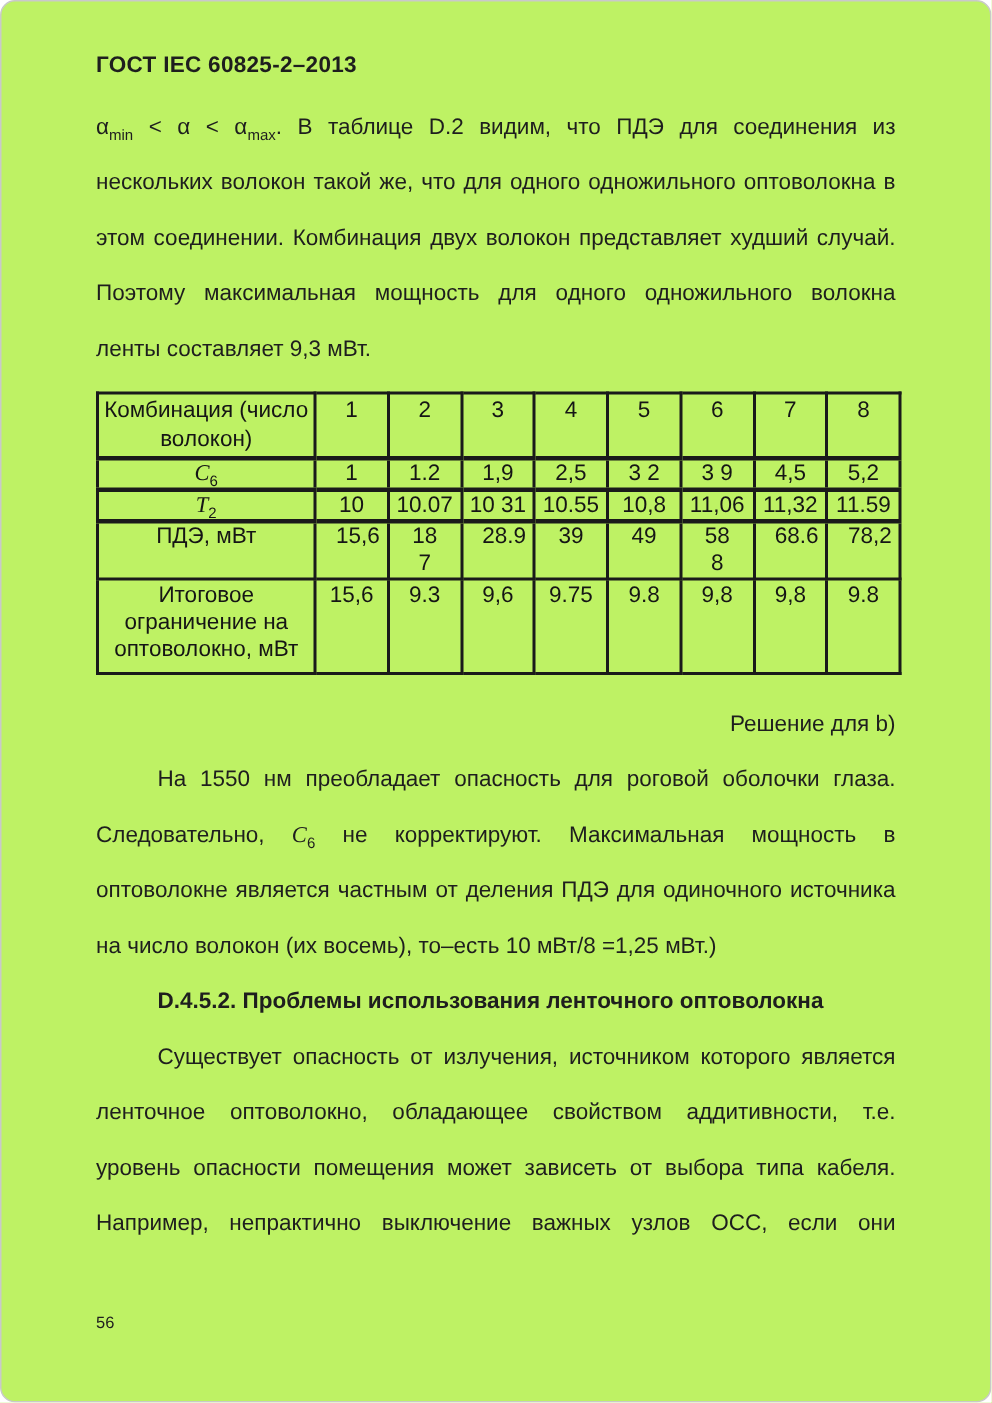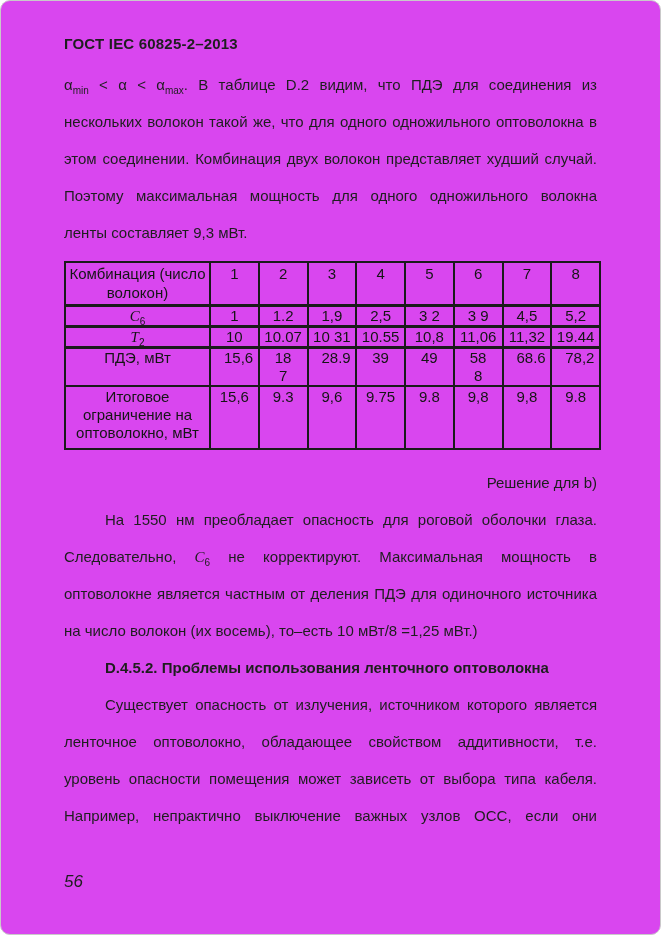--- a/index.html
+++ b/index.html
@@ -1,20 +1,20 @@
 <!DOCTYPE html>
 <html><head>
 <meta charset="utf-8">
 <style>
   html,body{margin:0;padding:0;background:#ffffff;}
   .page{
     position:relative;
     width:661px;height:935px;
     box-sizing:border-box;
-    background:#d946ef;
+    background:#bef264;
     border:1px solid #c9c9c9;
     border-radius:10px;
     padding:33px 63px 0 63px;
     font-family:"Liberation Sans",sans-serif;
     color:#1e1e1e;
     overflow:hidden;
   }
   .doc-header{
     font-size:15px;font-weight:bold;height:20px;line-height:20px;letter-spacing:.2px;
   }
@@ -33,21 +33,21 @@
   }
   .d2 td{
     border:2px solid #1a1a1a;text-align:center;vertical-align:top;
     padding:1px 1px 0 1px;line-height:18px;overflow:hidden;
   }
   .d2 tr.hdr td{height:40px;border-bottom:3px solid #1a1a1a;line-height:19px;}
   .d2 tr.r1 td,.d2 tr.r2 td{height:17px;line-height:17px;padding:0 1px;border-bottom:3px solid #1a1a1a;}
   .d2 tr.r3 td{height:17px;line-height:18px;padding:0 13px;}
   .d2 tr.r4 td{height:60px;}
   .caption-label{margin-right:12px;}
-  .page-num{position:absolute;left:63px;top:872px;font-size:17px;height:18px;line-height:18px;font-style:italic;}
+  .page-num{position:absolute;left:63px;top:872px;font-size:11px;height:18px;line-height:18px;}
 </style>
 </head>
 <body>
 
 <div class="page">
 
   <div class="doc-header">ГОСТ IEC 60825-2–2013</div>
 
   <div class="para mt12">
     <div class="line j">
@@ -97,21 +97,21 @@
       </tr>
       <tr class="r2">
         <td><span class="var">T</span><sub>2</sub></td>
         <td>10</td>
         <td>10.07</td>
         <td>10 31</td>
         <td>10.55</td>
         <td>10,8</td>
         <td>11,06</td>
         <td>11,32</td>
-        <td>19.44</td>
+        <td>11.59</td>
       </tr>
       <tr class="r3">
         <td>ПДЭ, мВт</td>
         <td>15,6</td>
         <td>18 7</td>
         <td>28.9</td>
         <td>39</td>
         <td>49</td>
         <td>58 8</td>
         <td>68.6</td>

